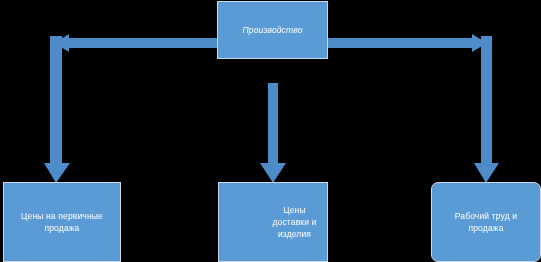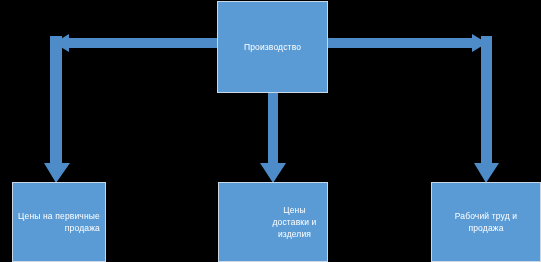--- a/index.html
+++ b/index.html
@@ -27,41 +27,42 @@
     color: #FFFFFF;
     font-size: 8.5px;
     line-height: 1.45;
     letter-spacing: 0.15px;
     padding: 0 5px;
   }
   .node-top {
     left: 217px;
     top: 1px;
     width: 111px;
-    height: 92px;
+    height: 58px;
+    font-style: italic;
   }
   .node-bl {
-    left: 12px;
+    left: 3px;
     top: 182px;
-    width: 94px;
+    width: 118px;
     height: 80px;
-    text-align: right;
   }
   .node-bm {
     left: 218px;
     top: 182px;
     width: 110px;
     height: 80px;
     padding-left: 48px;
   }
   .node-br {
     left: 431px;
     top: 182px;
     width: 110px;
     height: 80px;
+    border-radius: 7px;
   }
   .node-label { display: block; }
 
   
   .arrow {
     position: absolute;
   }
   .arrow svg { display: block; overflow: visible; }
 
   

